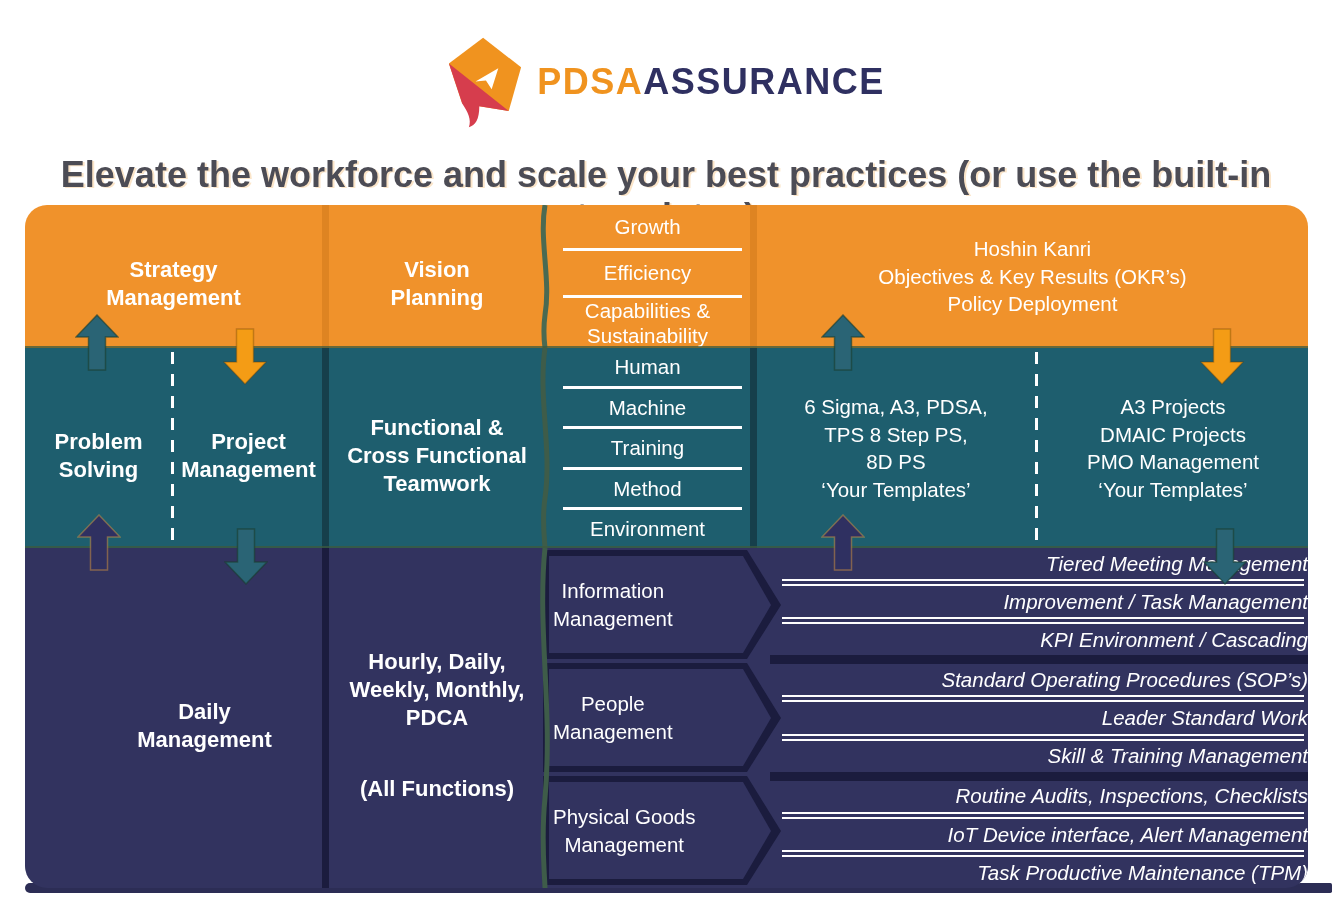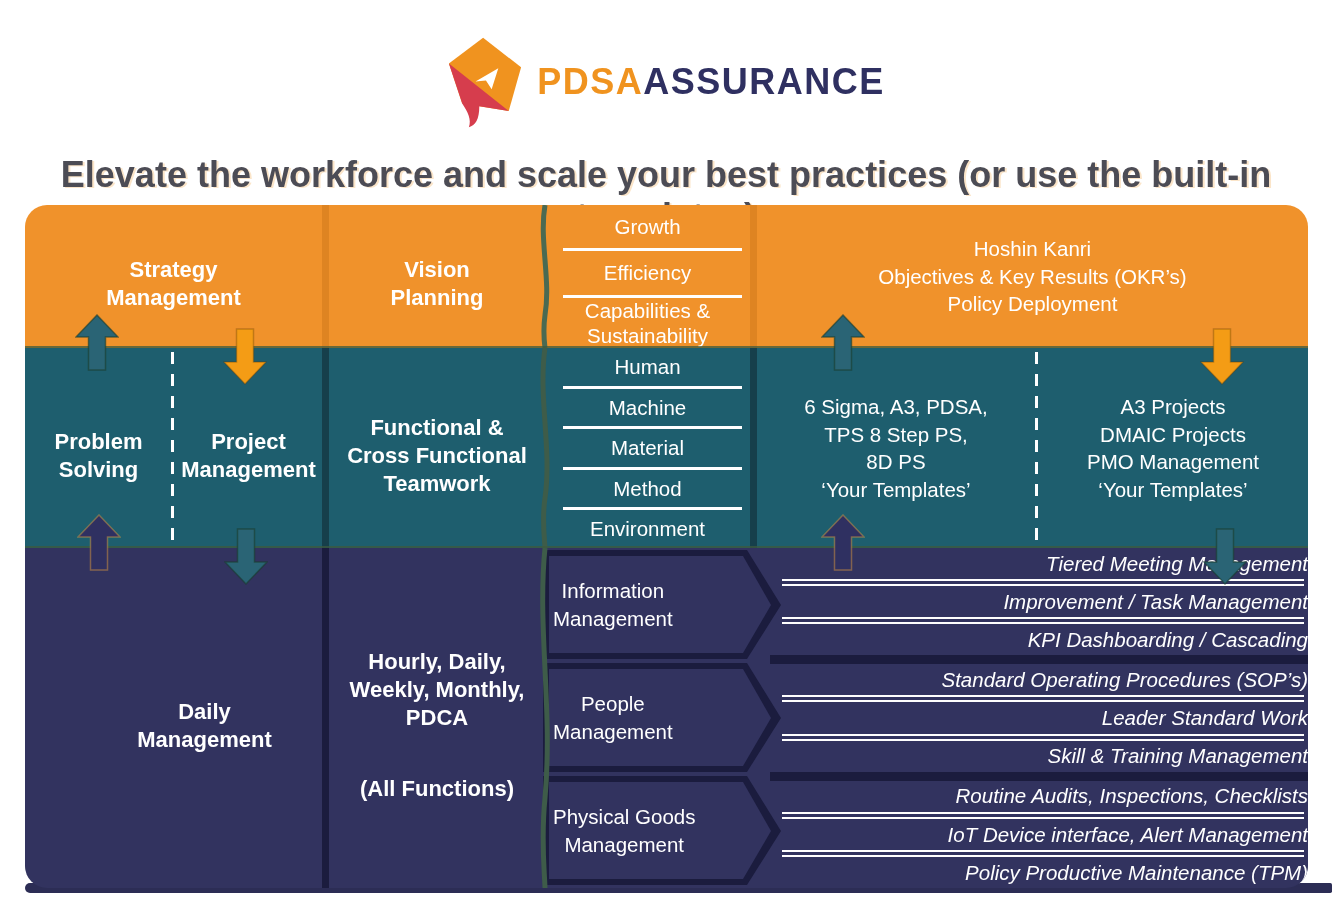--- a/index.html
+++ b/index.html
@@ -127,21 +127,21 @@
     <div class="midstack">
       <div class="miditem">
           <div class="t">Human</div>
         </div>
       <div class="wsep"></div>
       <div class="miditem">
           <div class="t">Machine</div>
         </div>
       <div class="wsep"></div>
       <div class="miditem">
-          <div class="t">Material</div>
+          <div class="t">Training</div>
         </div>
       <div class="wsep"></div>
       <div class="miditem">
           <div class="t">Method</div>
         </div>
       <div class="wsep"></div>
       <div class="miditem">
           <div class="t">Environment</div>
         </div>
     </div>
@@ -205,21 +205,21 @@
       <div class="rgroup">
         <div class="rrow">
             <div class="t">Tiered Meeting Management</div>
           </div>
         <div class="wsep2"></div>
         <div class="rrow">
             <div class="t">Improvement / Task Management</div>
           </div>
         <div class="wsep2"></div>
         <div class="rrow">
-            <div class="t">KPI Dashboarding / Cascading</div>
+            <div class="t">KPI Environment / Cascading</div>
           </div>
       </div>
       <div class="gsep"></div>
       <div class="rgroup">
         <div class="rrow">
             <div class="t">Standard Operating Procedures (SOP’s)</div>
           </div>
         <div class="wsep2"></div>
         <div class="rrow">
             <div class="t">Leader Standard Work</div>
@@ -233,21 +233,21 @@
       <div class="rgroup">
         <div class="rrow">
             <div class="t">Routine Audits, Inspections, Checklists</div>
           </div>
         <div class="wsep2"></div>
         <div class="rrow">
             <div class="t">IoT Device interface, Alert Management</div>
           </div>
         <div class="wsep2"></div>
         <div class="rrow">
-            <div class="t">Policy Productive Maintenance (TPM)</div>
+            <div class="t">Task Productive Maintenance (TPM)</div>
           </div>
       </div>
     </div>
   </div>
 
   <svg class="arrow" style="left:75px;top:314px;" viewBox="0 0 44 57">
     <path d="M22,1 L43,23 H30.5 V56 H13.5 V23 H1 Z" fill="#2A6475" stroke="rgba(25,60,45,0.6)" stroke-width="1.5"></path>
   </svg>
   <svg class="arrow" style="left:223px;top:328px;" viewBox="0 0 44 57">
     <path d="M22,56 L1,34 H13.5 V1 H30.5 V34 H43 Z" fill="#F49C15" stroke="rgba(100,60,0,0.35)" stroke-width="1.5"></path>

